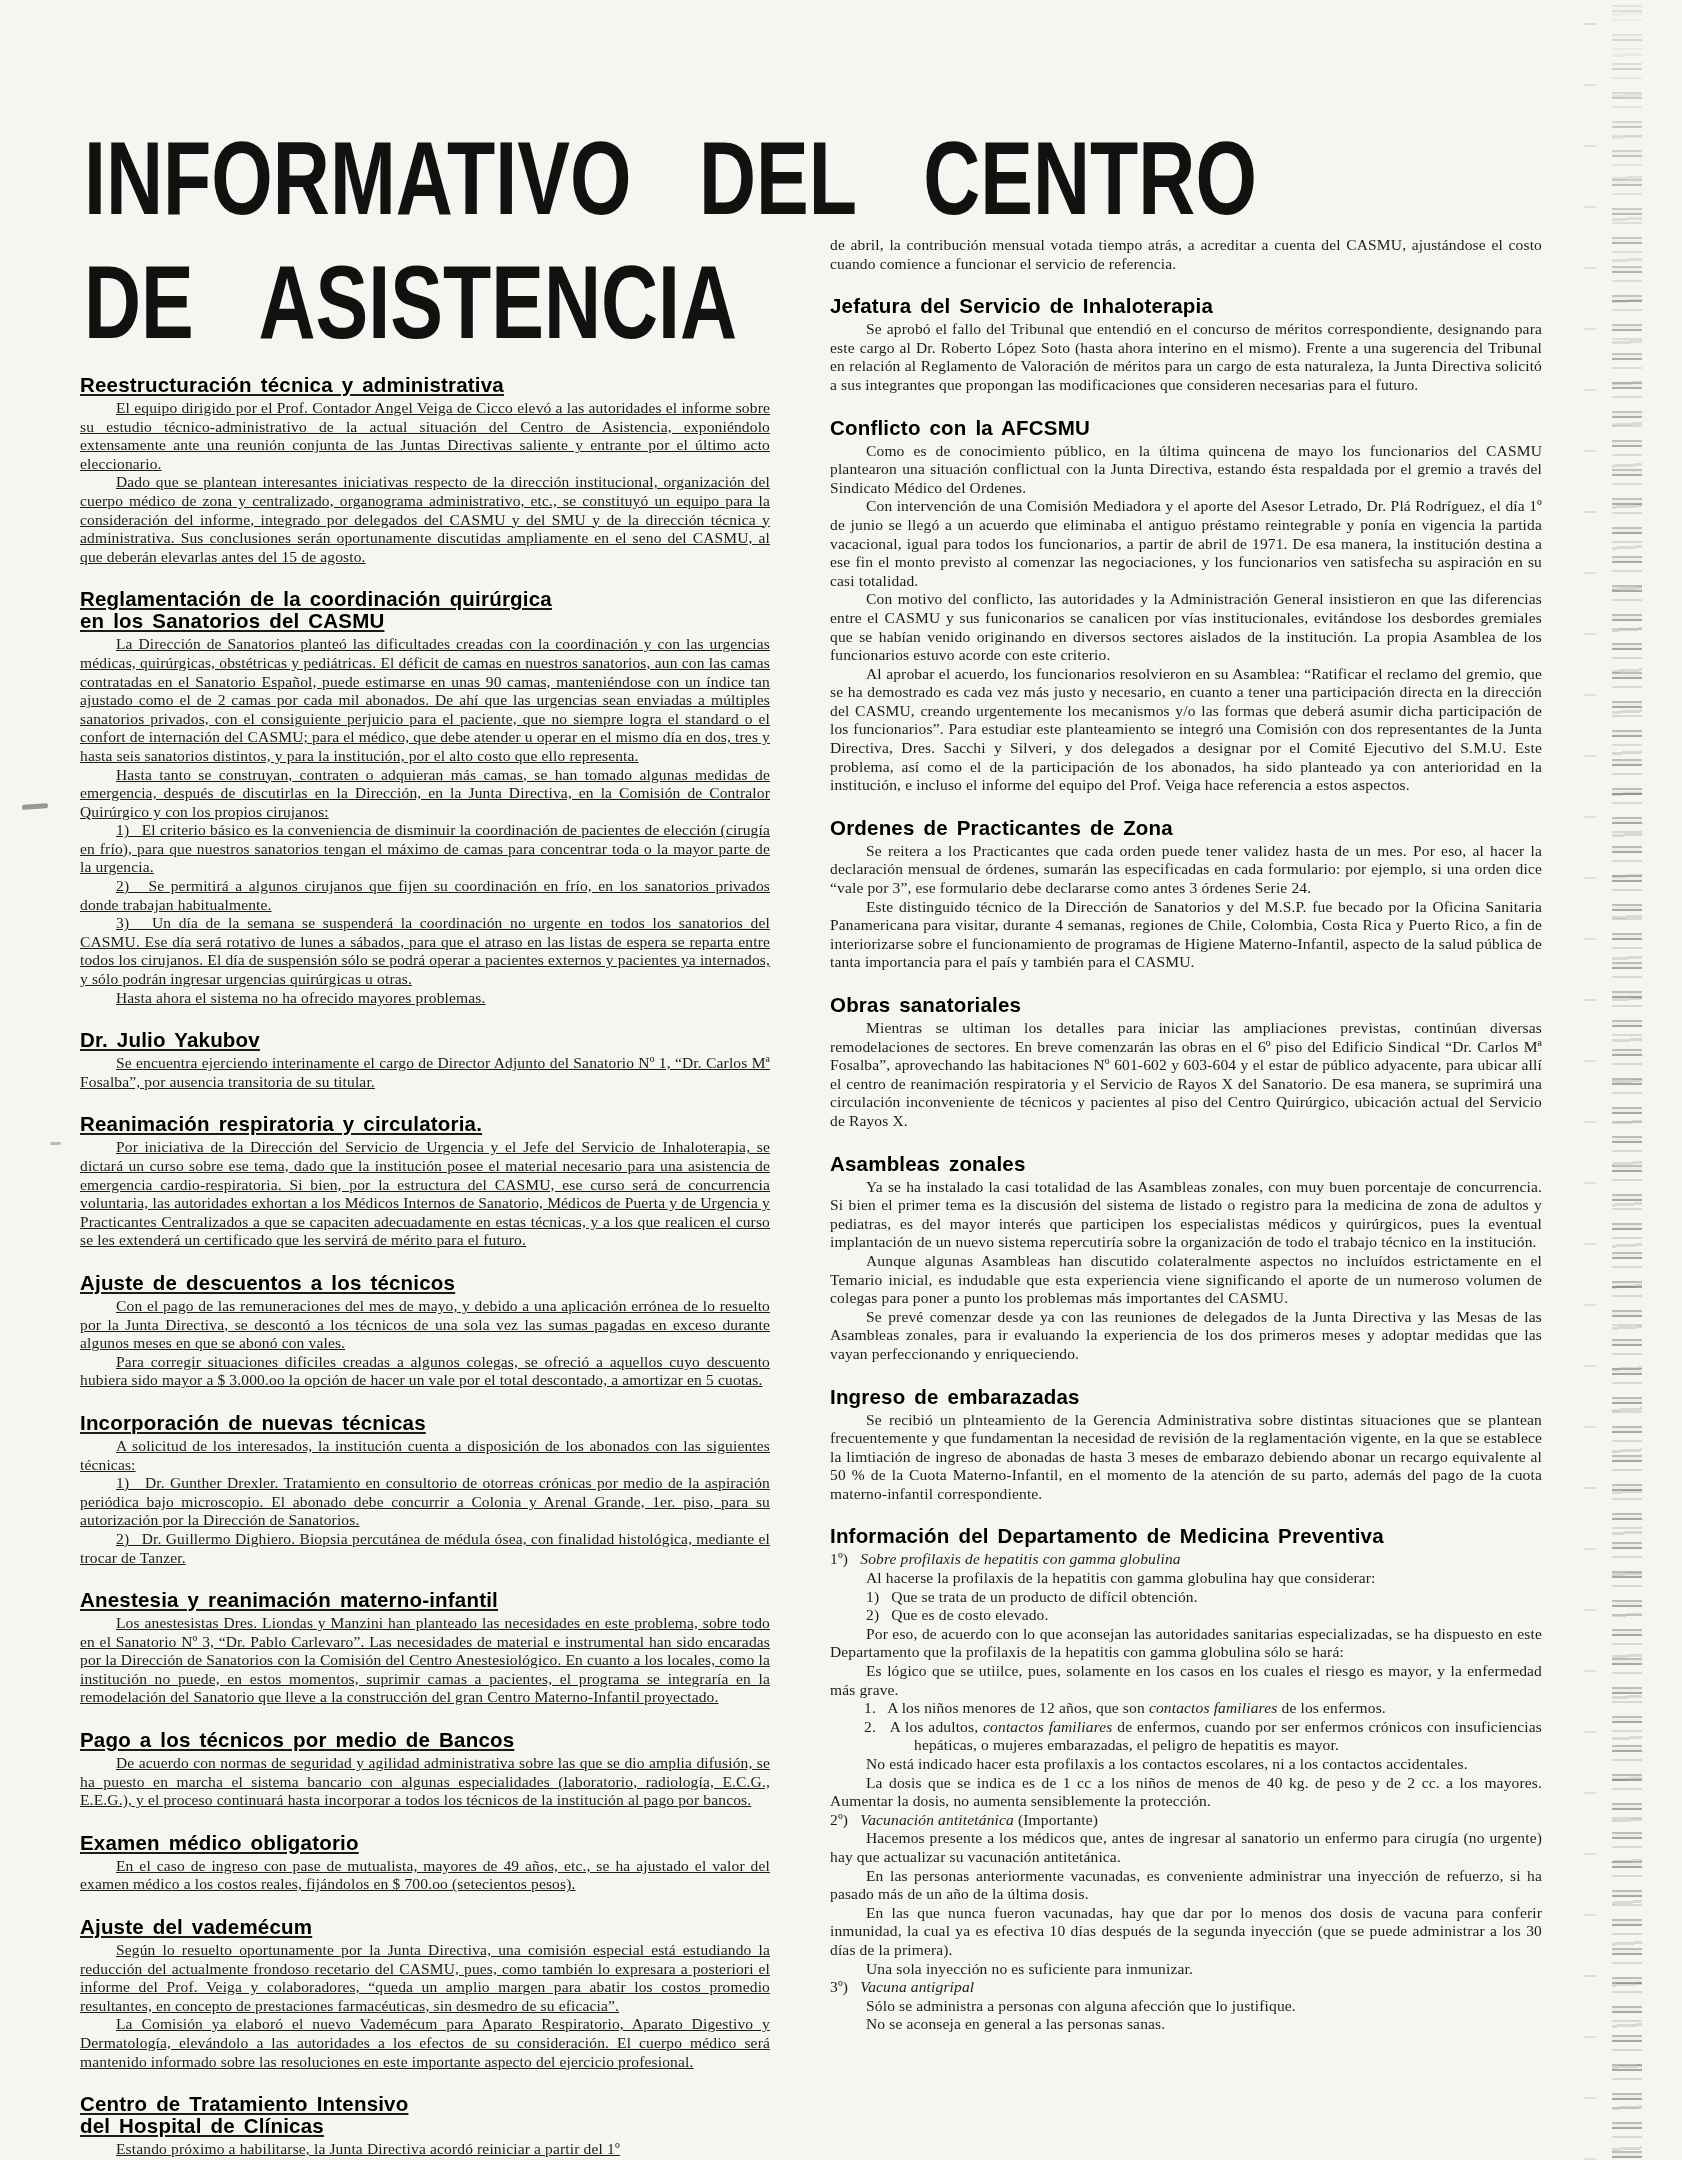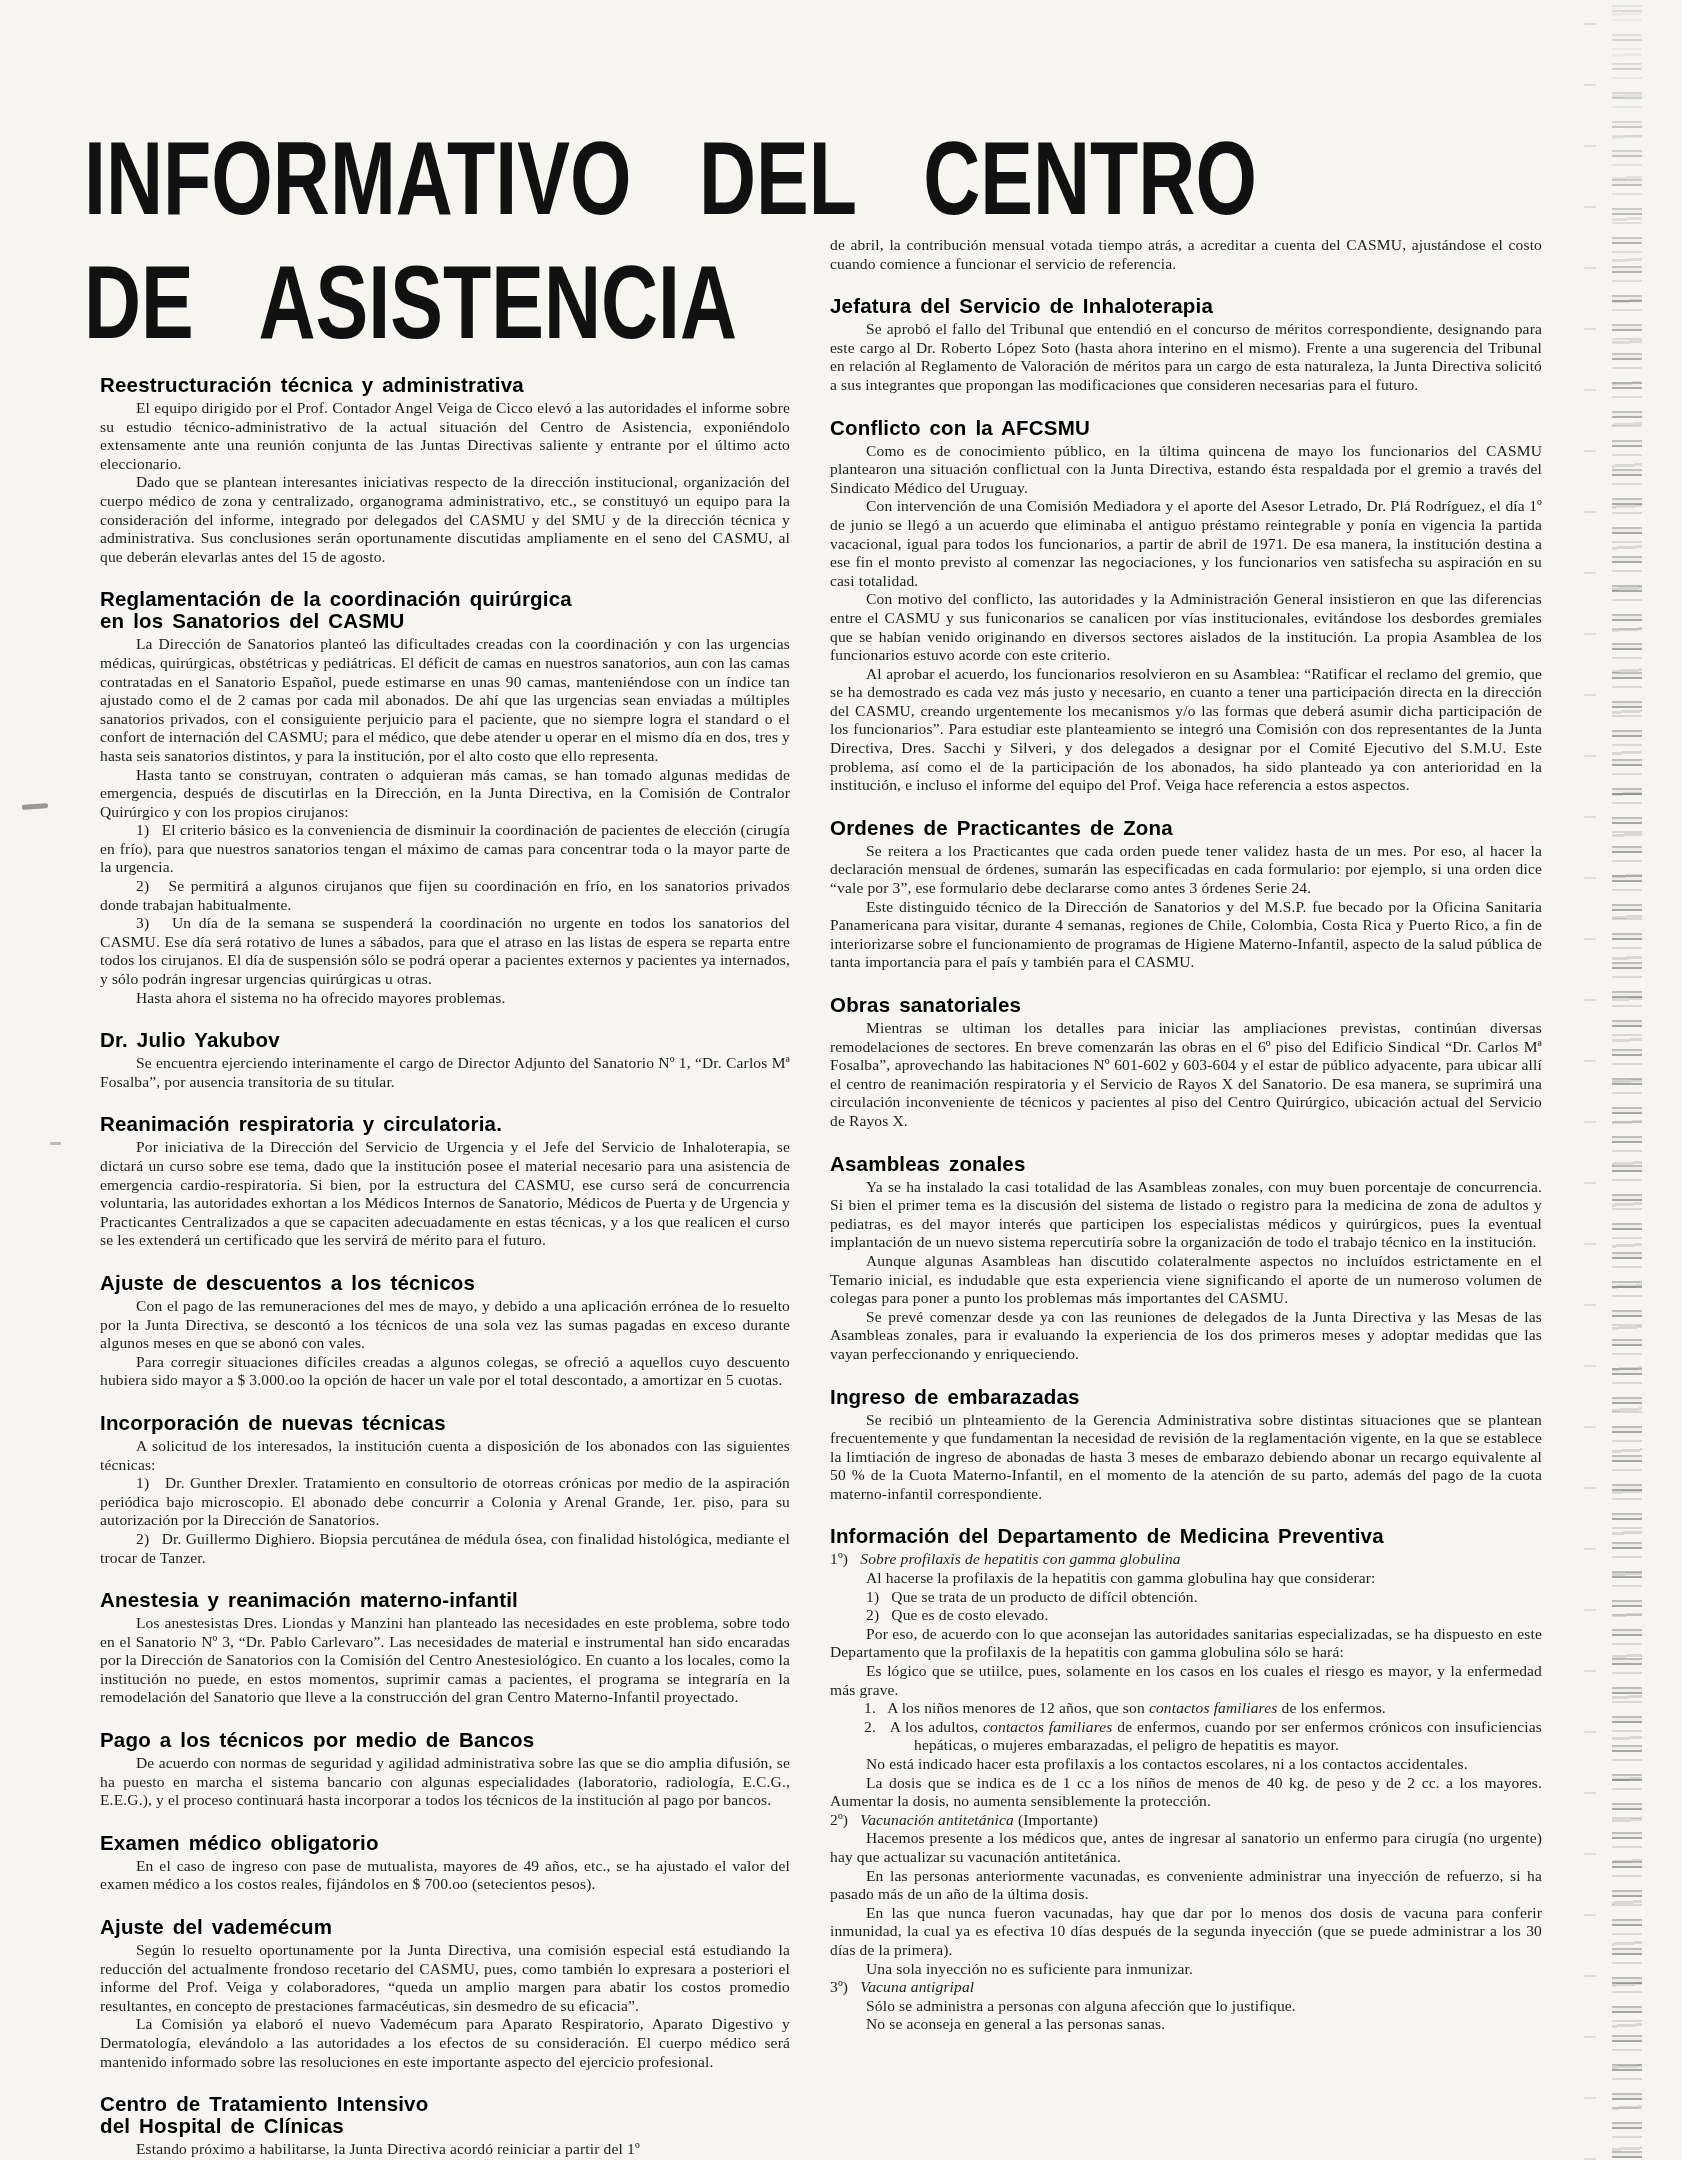--- a/index.html
+++ b/index.html
@@ -14,21 +14,21 @@
     font-family:"Liberation Sans",sans-serif;font-weight:bold;
     font-size:104px;line-height:124px;color:#111;
     letter-spacing:0;word-spacing:60px;white-space:nowrap;
     transform:scaleX(.76);transform-origin:0 0;
   }
   
   .col{
     position:absolute;text-align:justify;
     font-size:15.5px;line-height:18.6px;letter-spacing:.15px;
   }
-  .col-left{left:100px;top:352px;width:690px;}
+  .col-left{left:80px;top:352px;width:690px;text-decoration:underline;}
   .col-right{left:830px;top:236px;width:712px;}
   .col h2{
     font-family:"Liberation Sans",sans-serif;font-weight:bold;
     font-size:20.5px;line-height:22px;margin:22px 0 3px;color:#000;
     word-spacing:3px;letter-spacing:.2px;text-align:left;
   }
   .col p{margin:0;}
   .p{text-indent:36px;}
   .flush{text-indent:0;}
   .hang{padding-left:84px;text-indent:-50px;}
@@ -135,21 +135,21 @@
   <div class="col col-right">
       <section>
         <p class="flush">de abril, la contribución mensual votada tiempo atrás, a acreditar a cuenta del CASMU, ajustándose el costo cuando comience a funcionar el servicio de referencia.</p>
       </section>
       <section>
         <h2>Jefatura del Servicio de Inhaloterapia</h2>
         <p class="p">Se aprobó el fallo del Tribunal que entendió en el concurso de méritos correspondiente, designando para este cargo al Dr. Roberto López Soto (hasta ahora interino en el mismo). Frente a una sugerencia del Tribunal en relación al Reglamento de Valoración de méritos para un cargo de esta naturaleza, la Junta Directiva solicitó a sus integrantes que propongan las modificaciones que consideren necesarias para el futuro.</p>
       </section>
       <section>
         <h2>Conflicto con la AFCSMU</h2>
-        <p class="p">Como es de conocimiento público, en la última quincena de mayo los funcionarios del CASMU plantearon una situación conflictual con la Junta Directiva, estando ésta respaldada por el gremio a través del Sindicato Médico del Uruguay.</p>
+        <p class="p">Como es de conocimiento público, en la última quincena de mayo los funcionarios del CASMU plantearon una situación conflictual con la Junta Directiva, estando ésta respaldada por el gremio a través del Sindicato Médico del Ordenes.</p>
         <p class="p">Con intervención de una Comisión Mediadora y el aporte del Asesor Letrado, Dr. Plá Rodríguez, el día 1º de junio se llegó a un acuerdo que eliminaba el antiguo préstamo reintegrable y ponía en vigencia la partida vacacional, igual para todos los funcionarios, a partir de abril de 1971. De esa manera, la institución destina a ese fin el monto previsto al comenzar las negociaciones, y los funcionarios ven satisfecha su aspiración en su casi totalidad.</p>
         <p class="p">Con motivo del conflicto, las autoridades y la Administración General insistieron en que las diferencias entre el CASMU y sus funiconarios se canalicen por vías institucionales, evitándose los desbordes gremiales que se habían venido originando en diversos sectores aislados de la institución. La propia Asamblea de los funcionarios estuvo acorde con este criterio.</p>
         <p class="p">Al aprobar el acuerdo, los funcionarios resolvieron en su Asamblea: “Ratificar el reclamo del gremio, que se ha demostrado es cada vez más justo y necesario, en cuanto a tener una participación directa en la dirección del CASMU, creando urgentemente los mecanismos y/o las formas que deberá asumir dicha participación de los funcionarios”. Para estudiar este planteamiento se integró una Comisión con dos representantes de la Junta Directiva, Dres. Sacchi y Silveri, y dos delegados a designar por el Comité Ejecutivo del S.M.U. Este problema, así como el de la participación de los abonados, ha sido planteado ya con anterioridad en la institución, e incluso el informe del equipo del Prof. Veiga hace referencia a estos aspectos.</p>
       </section>
       <section>
         <h2>Ordenes de Practicantes de Zona</h2>
         <p class="p">Se reitera a los Practicantes que cada orden puede tener validez hasta de un mes. Por eso, al hacer la declaración mensual de órdenes, sumarán las especificadas en cada formulario: por ejemplo, si una orden dice “vale por 3”, ese formulario debe declararse como antes 3 órdenes Serie 24.</p>
       </section>
       <section>
         <p class="p">Este distinguido técnico de la Dirección de Sanatorios y del M.S.P. fue becado por la Oficina Sanitaria Panamericana para visitar, durante 4 semanas, regiones de Chile, Colombia, Costa Rica y Puerto Rico, a fin de interiorizarse sobre el funcionamiento de programas de Higiene Materno-Infantil, aspecto de la salud pública de tanta importancia para el país y también para el CASMU.</p>

